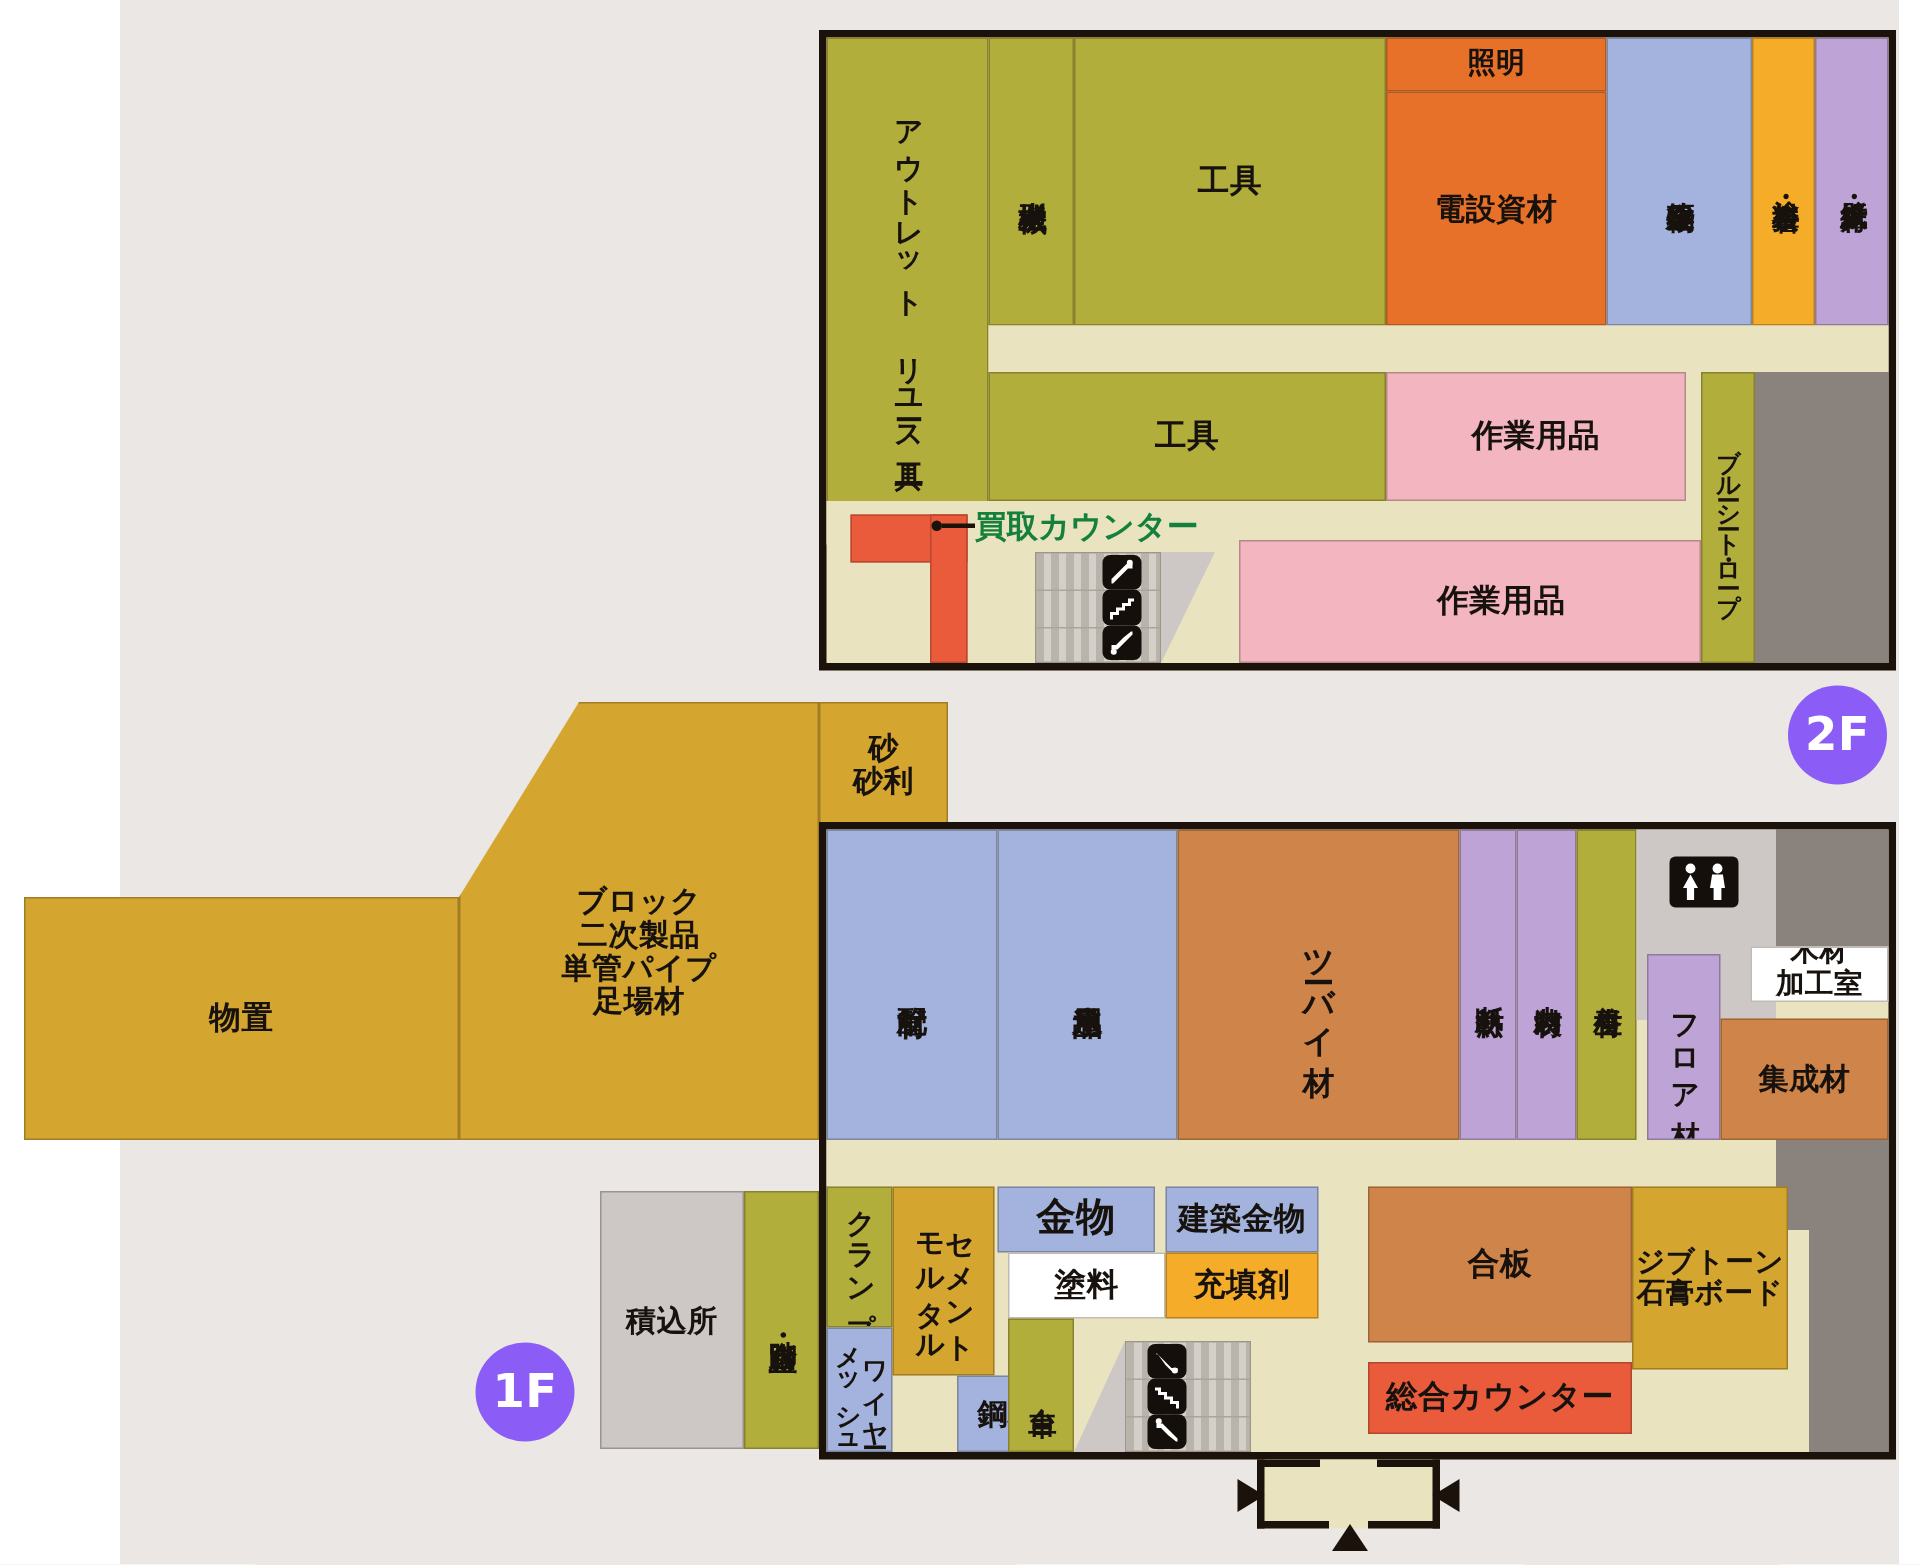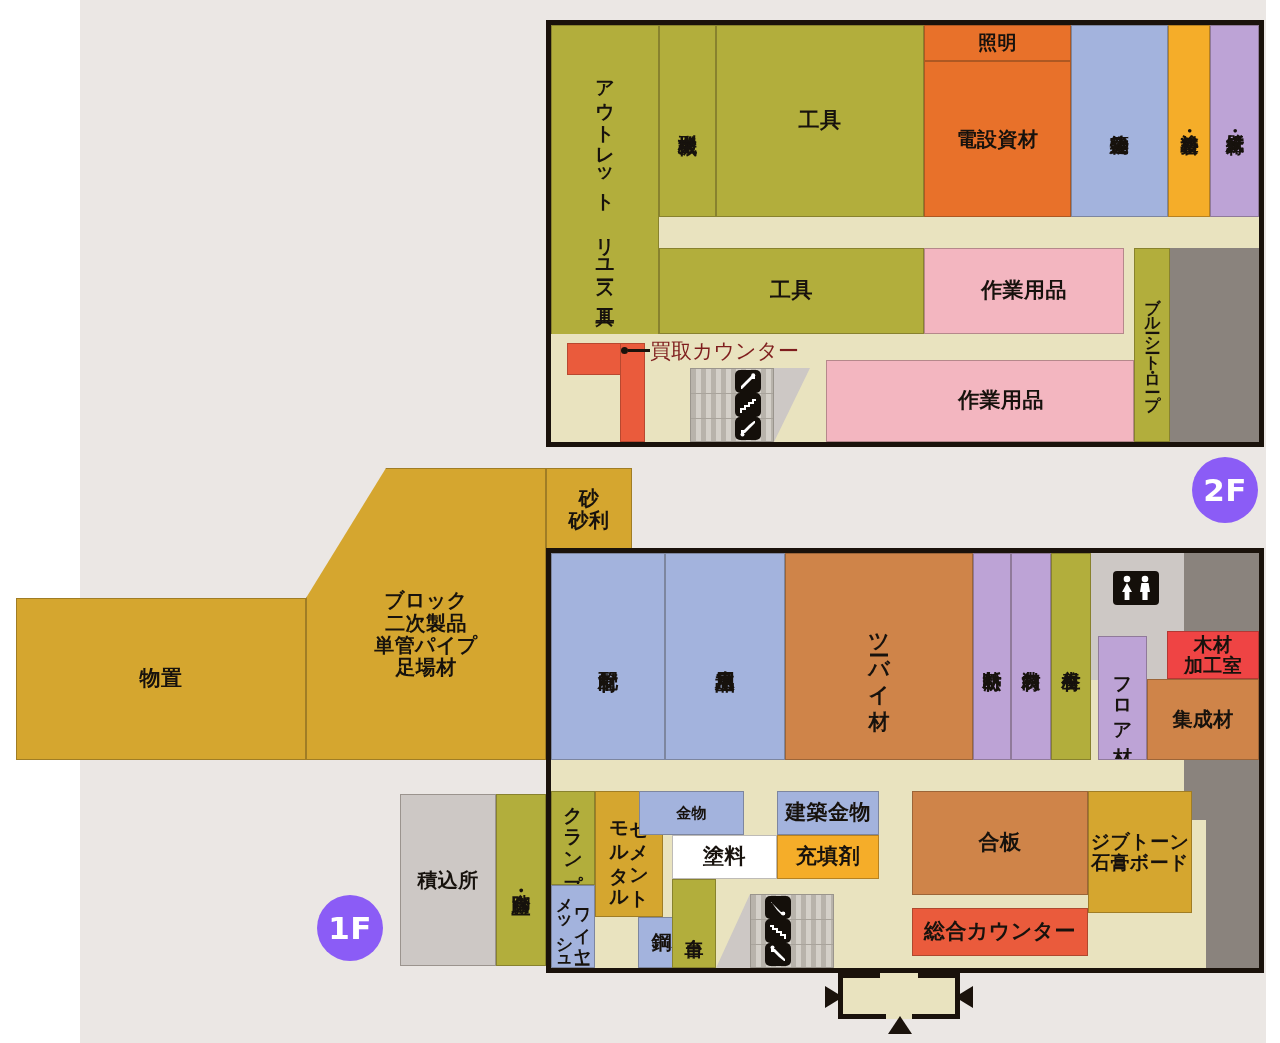--- a/index.html
+++ b/index.html
@@ -77,22 +77,22 @@
     height: 2.5px;
     background: #1a120b;
   }
   .leader-dot {
     position: absolute;
     width: 7px; height: 7px; border-radius: 50%;
     background: #1a120b;
   }
   .leader-text {
     position: absolute;
-    font-weight: normal;
-    color: #7f1d1d;
+    font-weight: bold;
+    color: #15803d;
     white-space: nowrap;
   }
 
   
   .esc {
     position: absolute;
     background:
       repeating-linear-gradient(90deg,
         #b8b3ab 0px, #b8b3ab 5px,
         #d4d0c9 5px, #d4d0c9 10px);
@@ -315,21 +315,21 @@
       <path d="M4.4 8 L11.6 8 L13 17 L10.6 17 L10.6 25 L5.4 25 L5.4 17 L3 17 Z" fill="#fff"></path>
     </svg>
   </div>
 
   <div class="zone v hairline" style="left:1098px; top:636px; width:49px; height:124px; background:#bda3d6; font-size:19px;">
     <span class="lbl">フロア材</span>
   </div>
 
   <div class="zone" style="left:1184px; top:553px; width:75px; height:78px; background:#8a837d;"></div>
 
-  <div class="zone hairline" style="left:1167px; top:631px; width:92px; height:48px; background:#ef4444; font-size:19px;">
+  <div class="zone hairline" style="left:1167px; top:631px; width:92px; height:37px; background:#ffffff; font-size:19px;align-items:flex-end;">
     <span class="lbl" style="white-space:pre-line;">木材
 加工室</span>
   </div>
 
   <div class="zone hairline" style="left:1147px; top:679px; width:112px; height:81px; background:#cf8449; font-size:20px;">
     <span class="lbl">集成材</span>
   </div>
 
   <div class="aisle" style="left:551px; top:760px; width:633px; height:31px;"></div>
   <div class="zone" style="left:1184px; top:760px; width:75px; height:60px; background:#8a837d;"></div>
@@ -345,21 +345,21 @@
 
   <div class="zone v hairline" style="left:595px; top:791px; width:68px; height:126px; background:#d5a62f; font-size:19px;">
     <span class="lbl" style="white-space:pre-line;">セメント
 モルタル</span>
   </div>
 
   <div class="zone hairline" style="left:595px; top:917px; width:68px; height:51px; background:#a3b3dd; font-size:20px;margin-left:43px;">
     <span class="lbl">鋼材</span>
   </div>
 
-  <div class="zone hairline" style="left:639px; top:791px; width:105px; height:44px; background:#a3b3dd; font-size:15px;">
+  <div class="zone hairline" style="left:665px; top:791px; width:105px; height:44px; background:#a3b3dd; font-size:26px;">
     <span class="lbl">金物</span>
   </div>
 
   <div class="zone hairline" style="left:777px; top:791px; width:102px; height:44px; background:#a3b3dd; font-size:21px;">
     <span class="lbl">建築金物</span>
   </div>
 
   <div class="zone hairline" style="left:672px; top:835px; width:105px; height:44px; background:#ffffff; font-size:21px;">
     <span class="lbl">塗料</span>
   </div>

